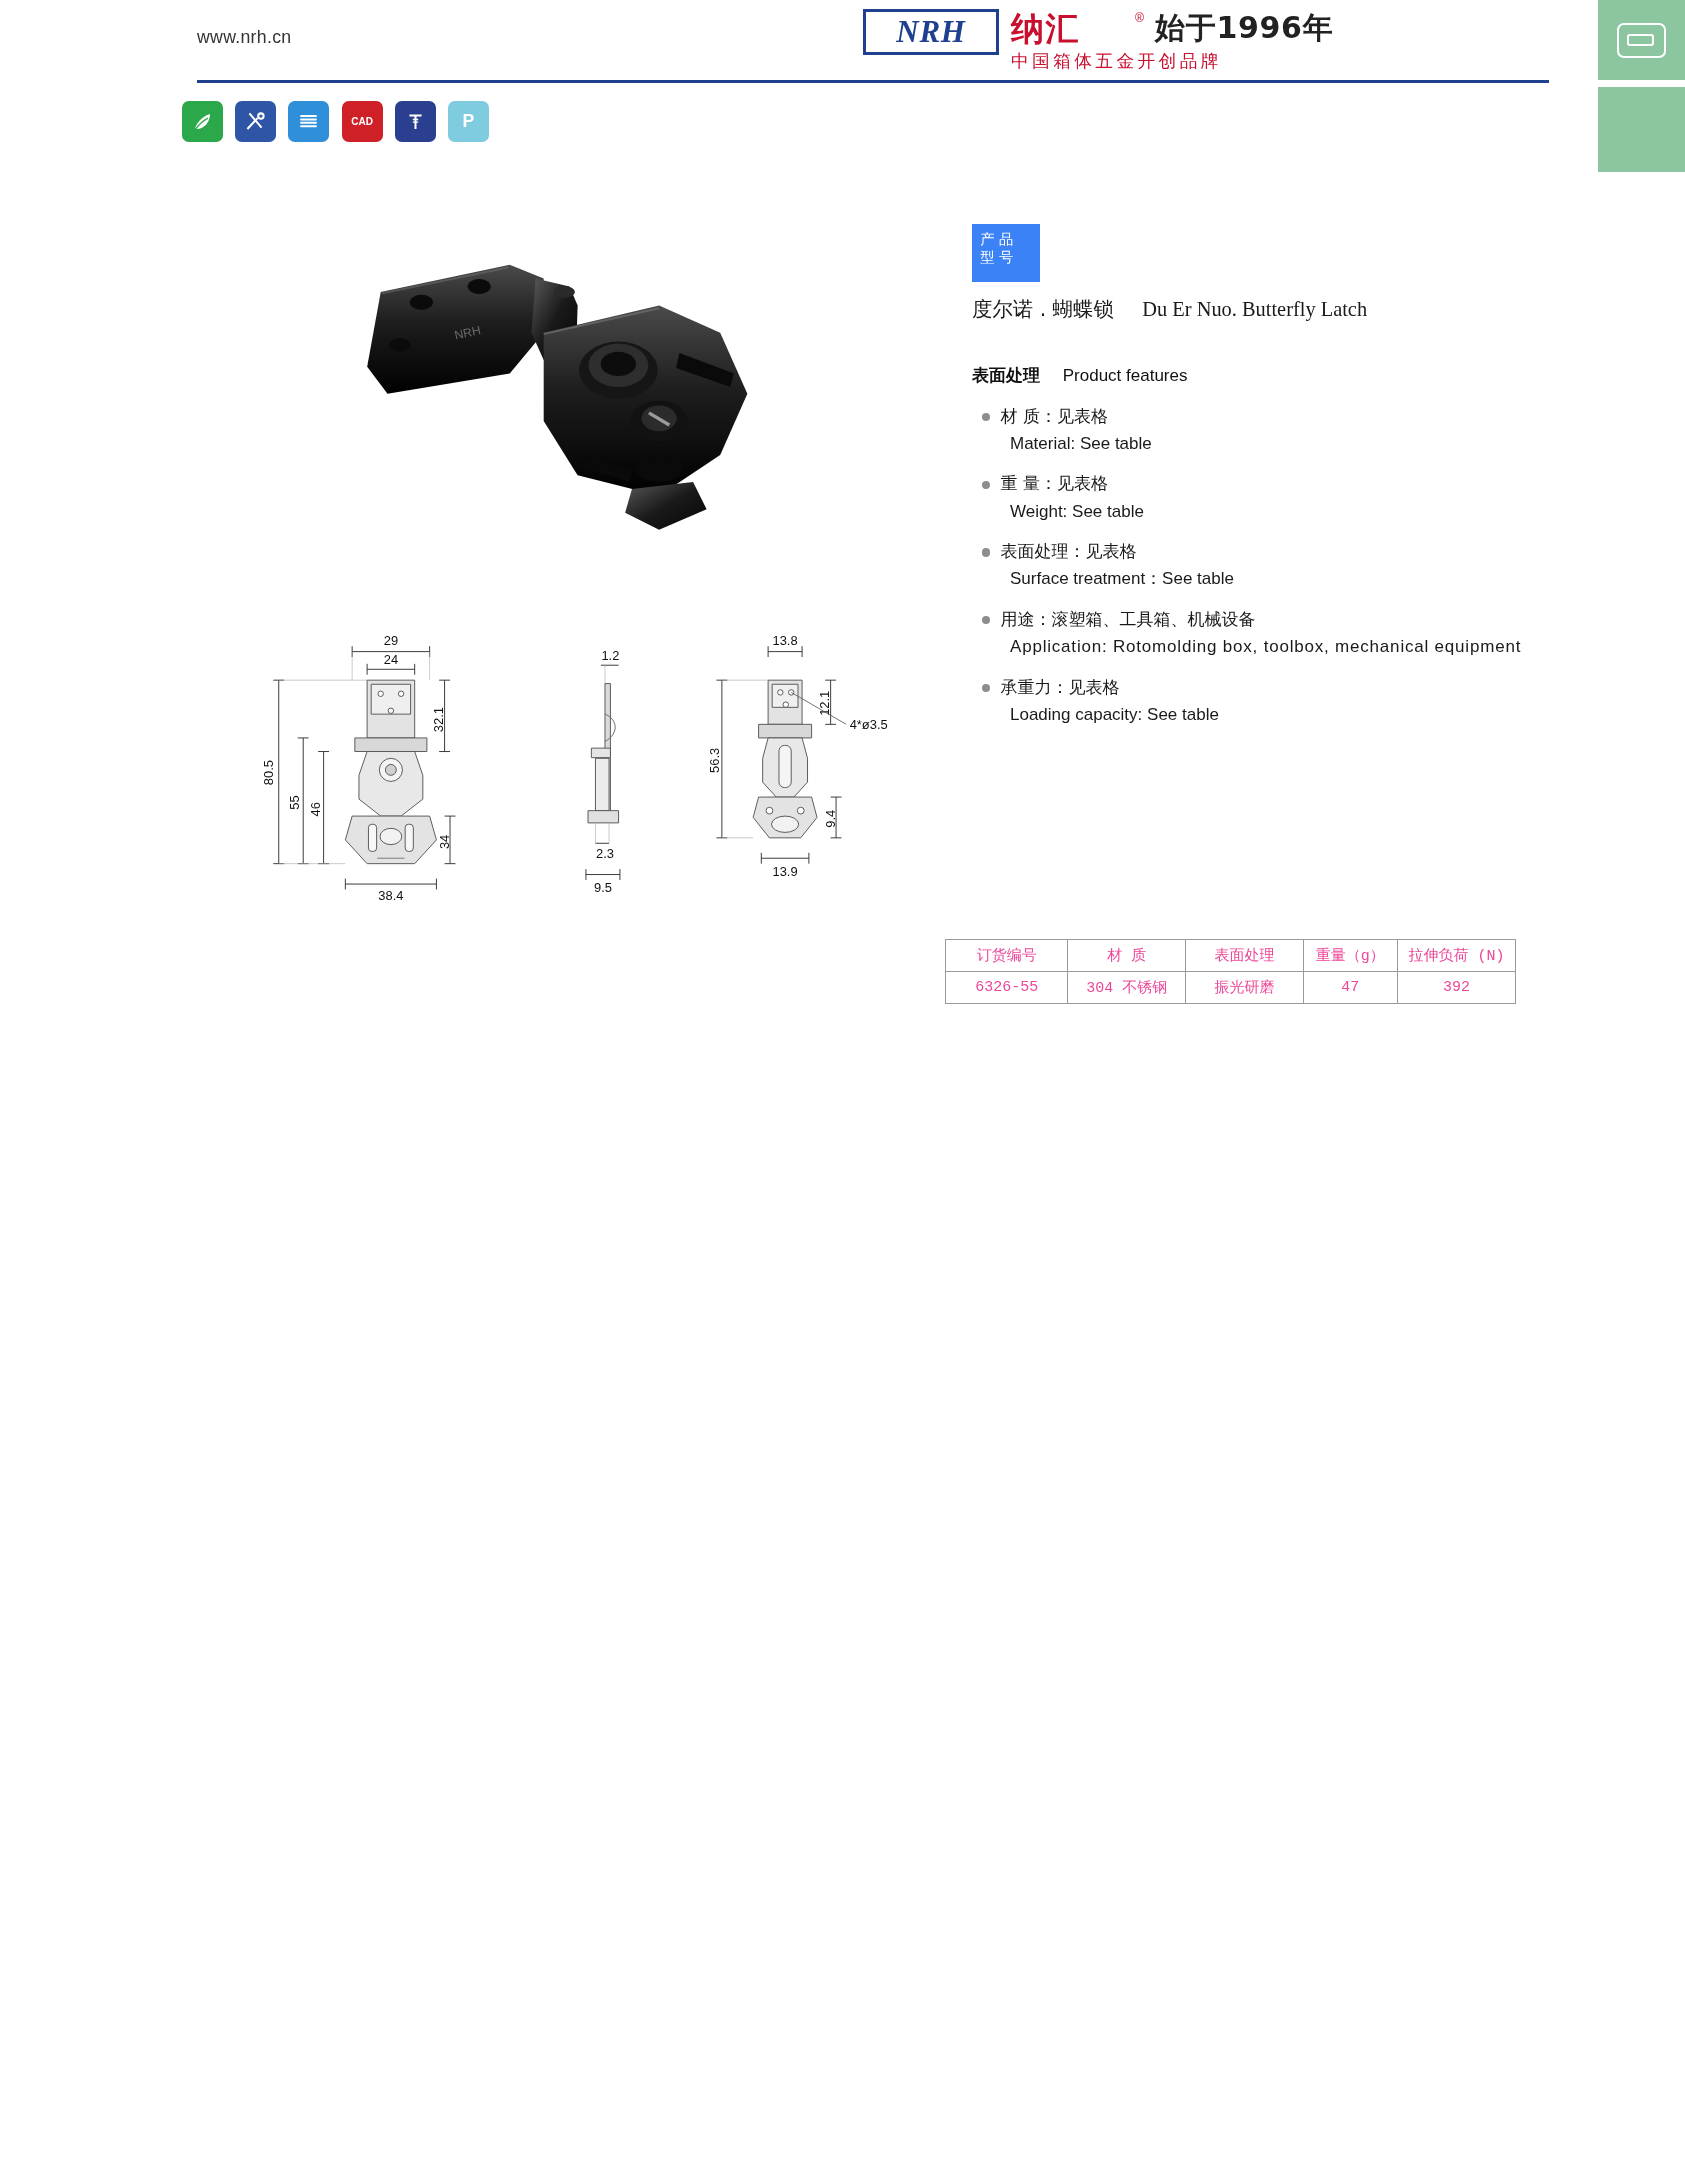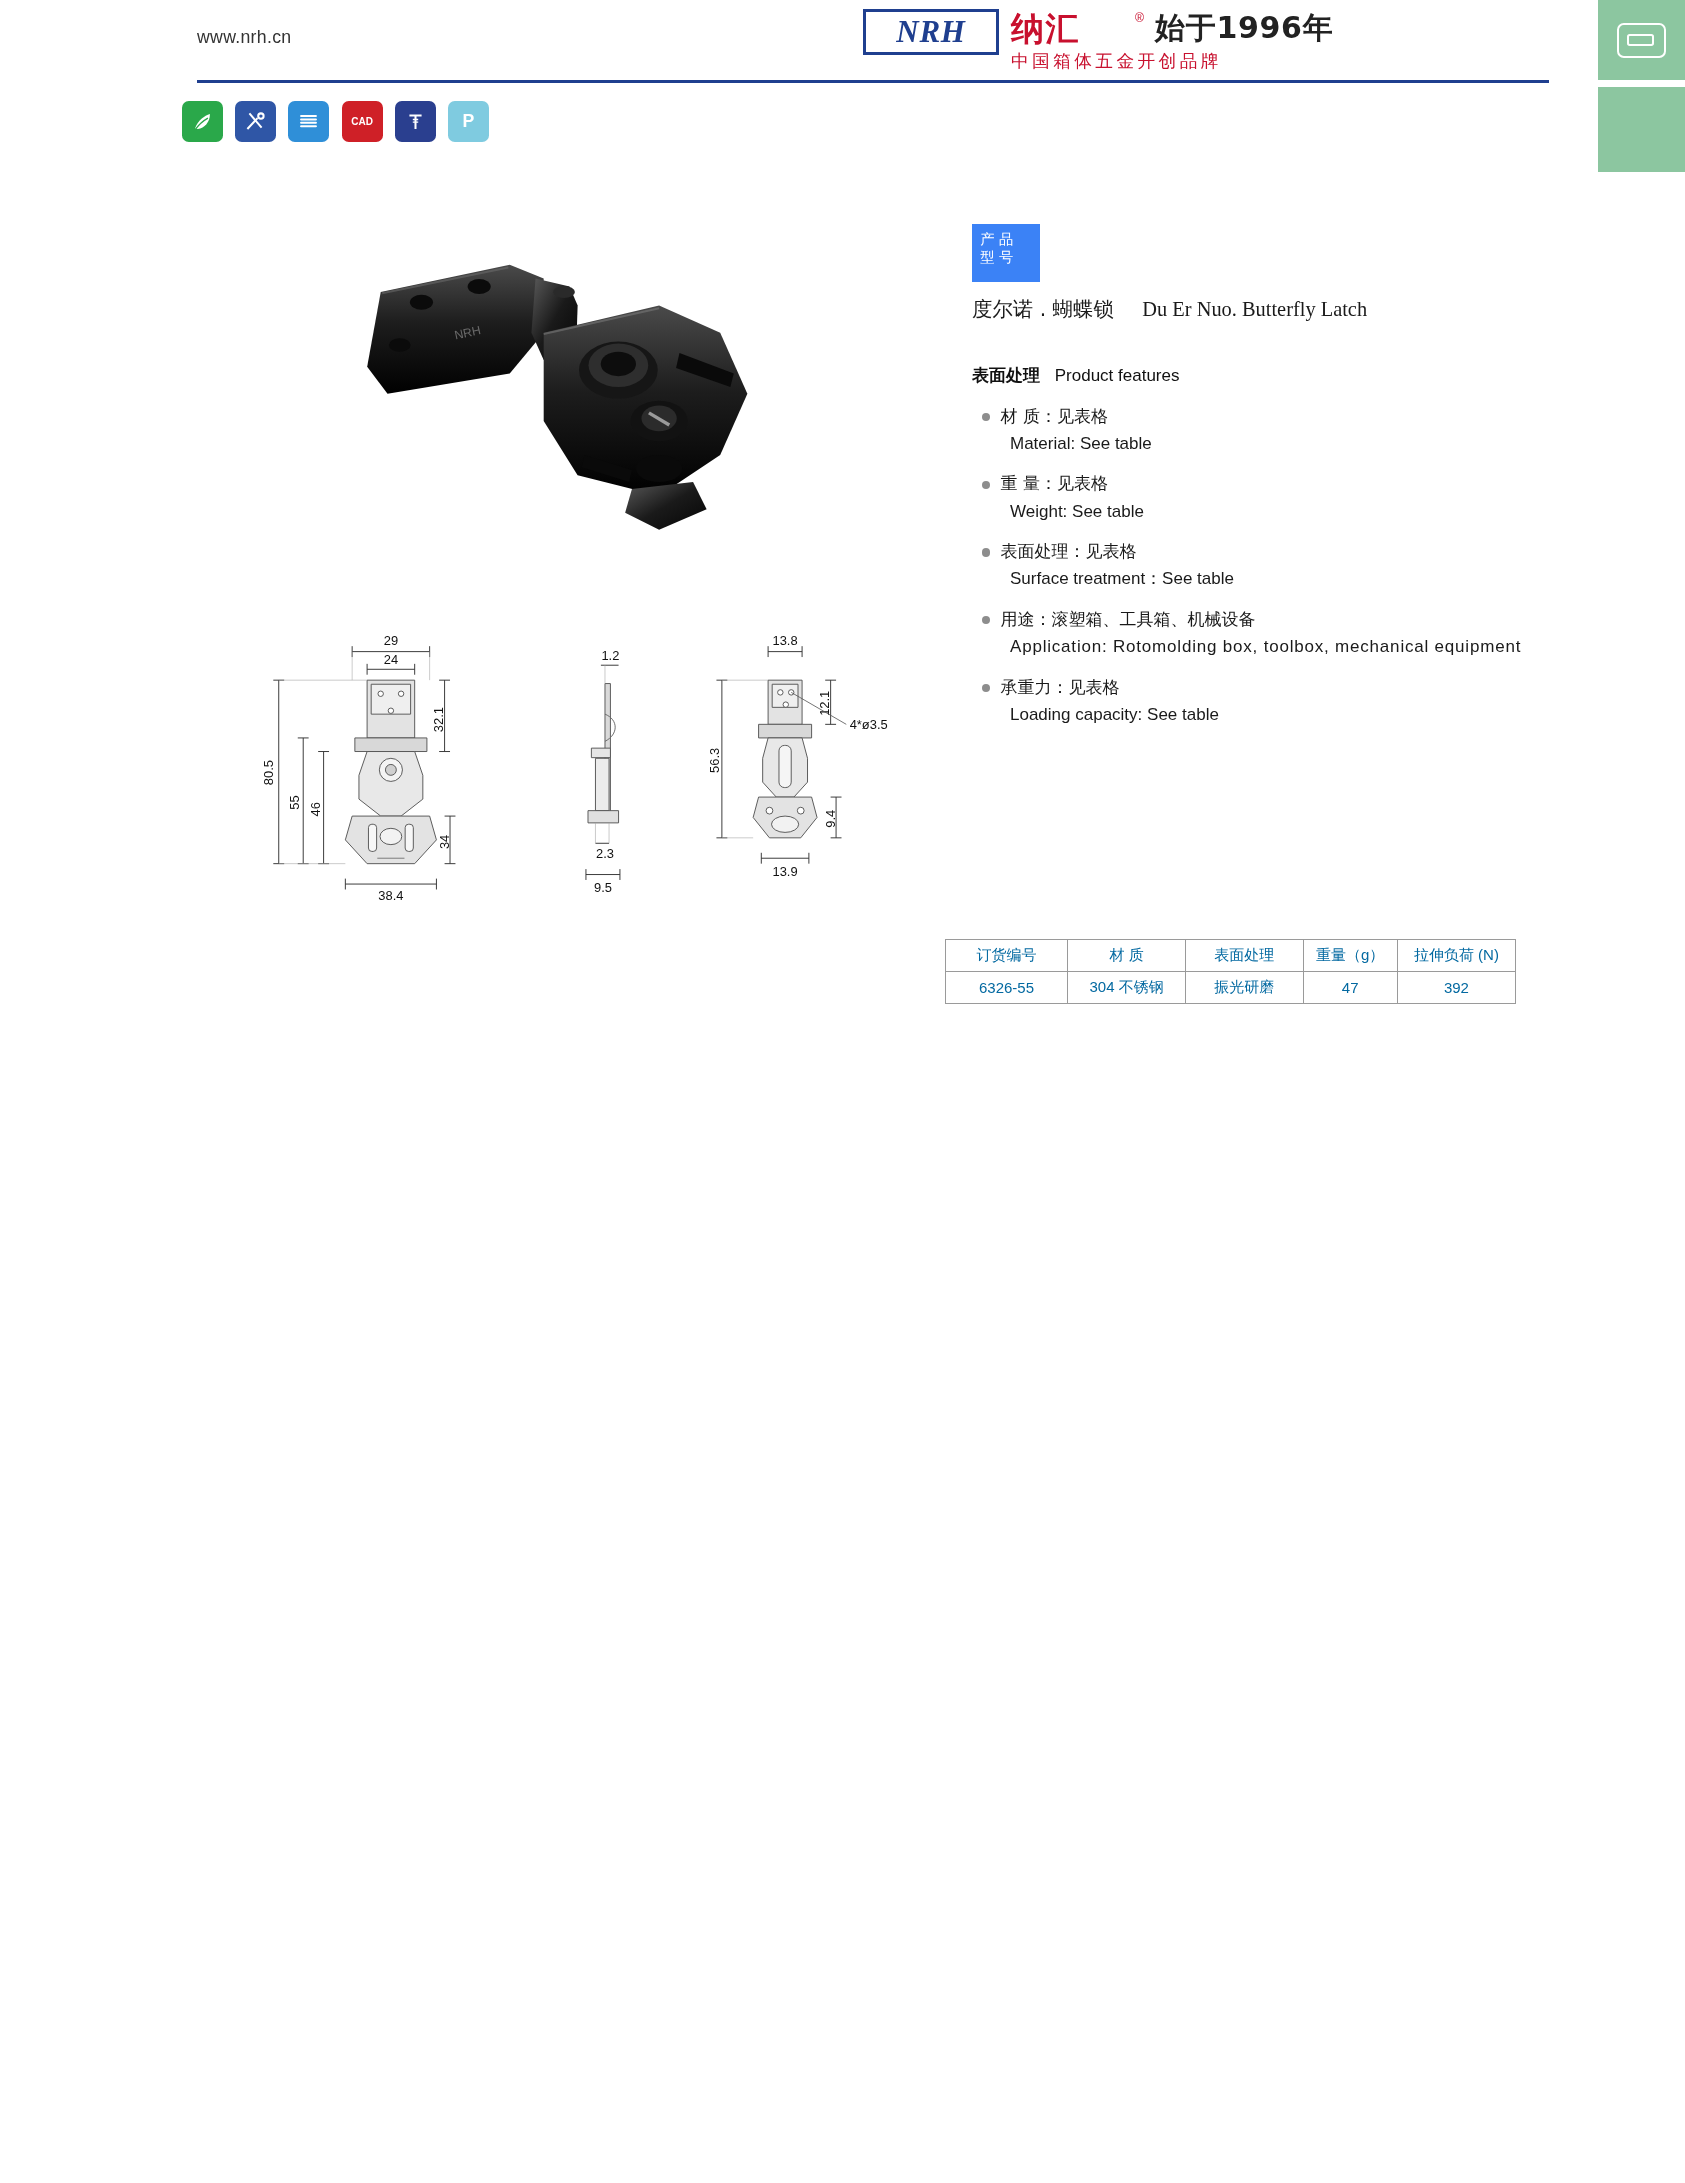--- a/index.html
+++ b/index.html
@@ -250,21 +250,21 @@
   .features-title {
     margin-top: 41px;
     font-size: 17px;
   }
   .features-title .cn {
     font-weight: bold;
     color: #111;
     font-family: "DejaVu Sans", sans-serif;
   }
   .features-title .en {
-    margin-left: 10px;
+    margin-left: 18px;
     color: #111;
   }
 
   .feature-list {
     margin-top: 17.7px;
   }
   .feature {
     position: relative;
     padding-left: 28.5px;
     margin-bottom: 17.7px;
@@ -300,22 +300,22 @@
     top: 939px;
     width: 571px;
     border-collapse: collapse;
     font-size: 15px;
   }
   .spec-table th, .spec-table td {
     border: 1.4px solid #9a9a9a;
     text-align: center;
     padding: 6.1px 2.7px;
     font-weight: normal;
-    color: #0369a1;
-    font-family: Liberation Sans, sans-serif;
+    color: #ec4899;
+    font-family: Liberation Mono, monospace;
   }
   .spec-table th {
     background: #ffffff;
     font-weight: normal;
   }
   .spec-table .c0 { width: 122px; }
   .spec-table .c1 { width: 119px; }
   .spec-table .c2 { width: 119px; }
   .spec-table .c3 { width: 92px; }
   .spec-table .c4 { width: 119px; }

